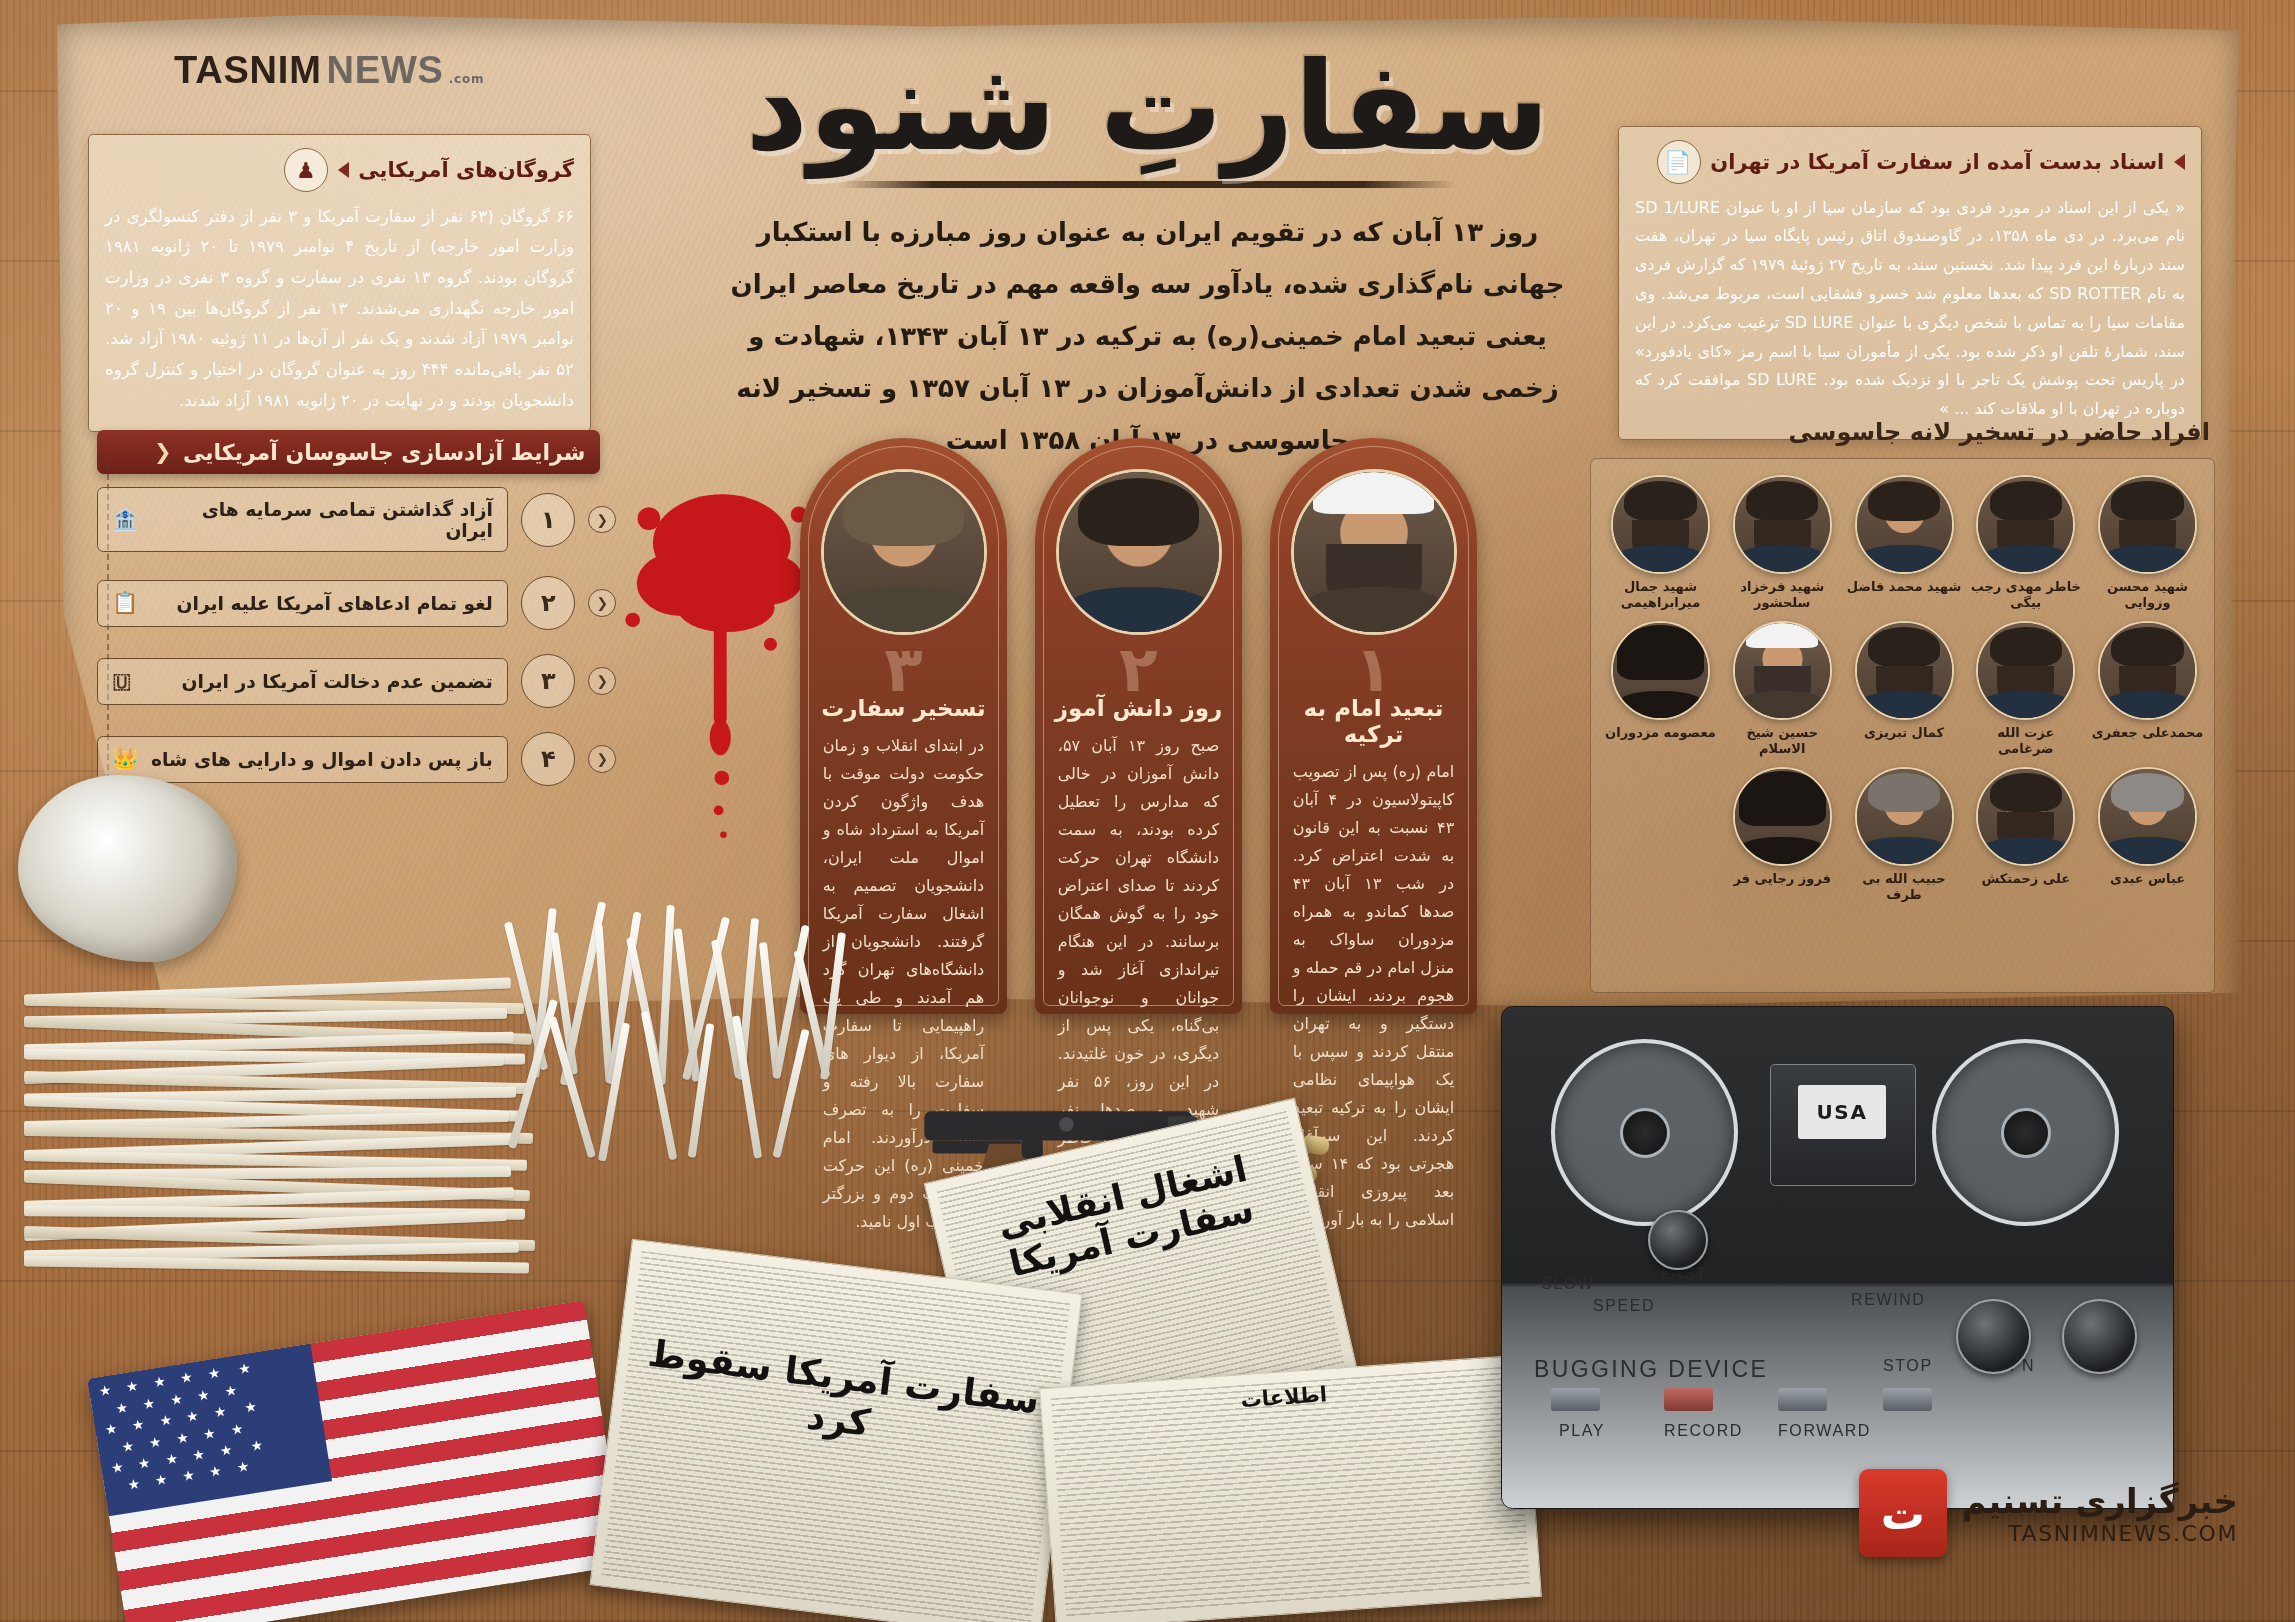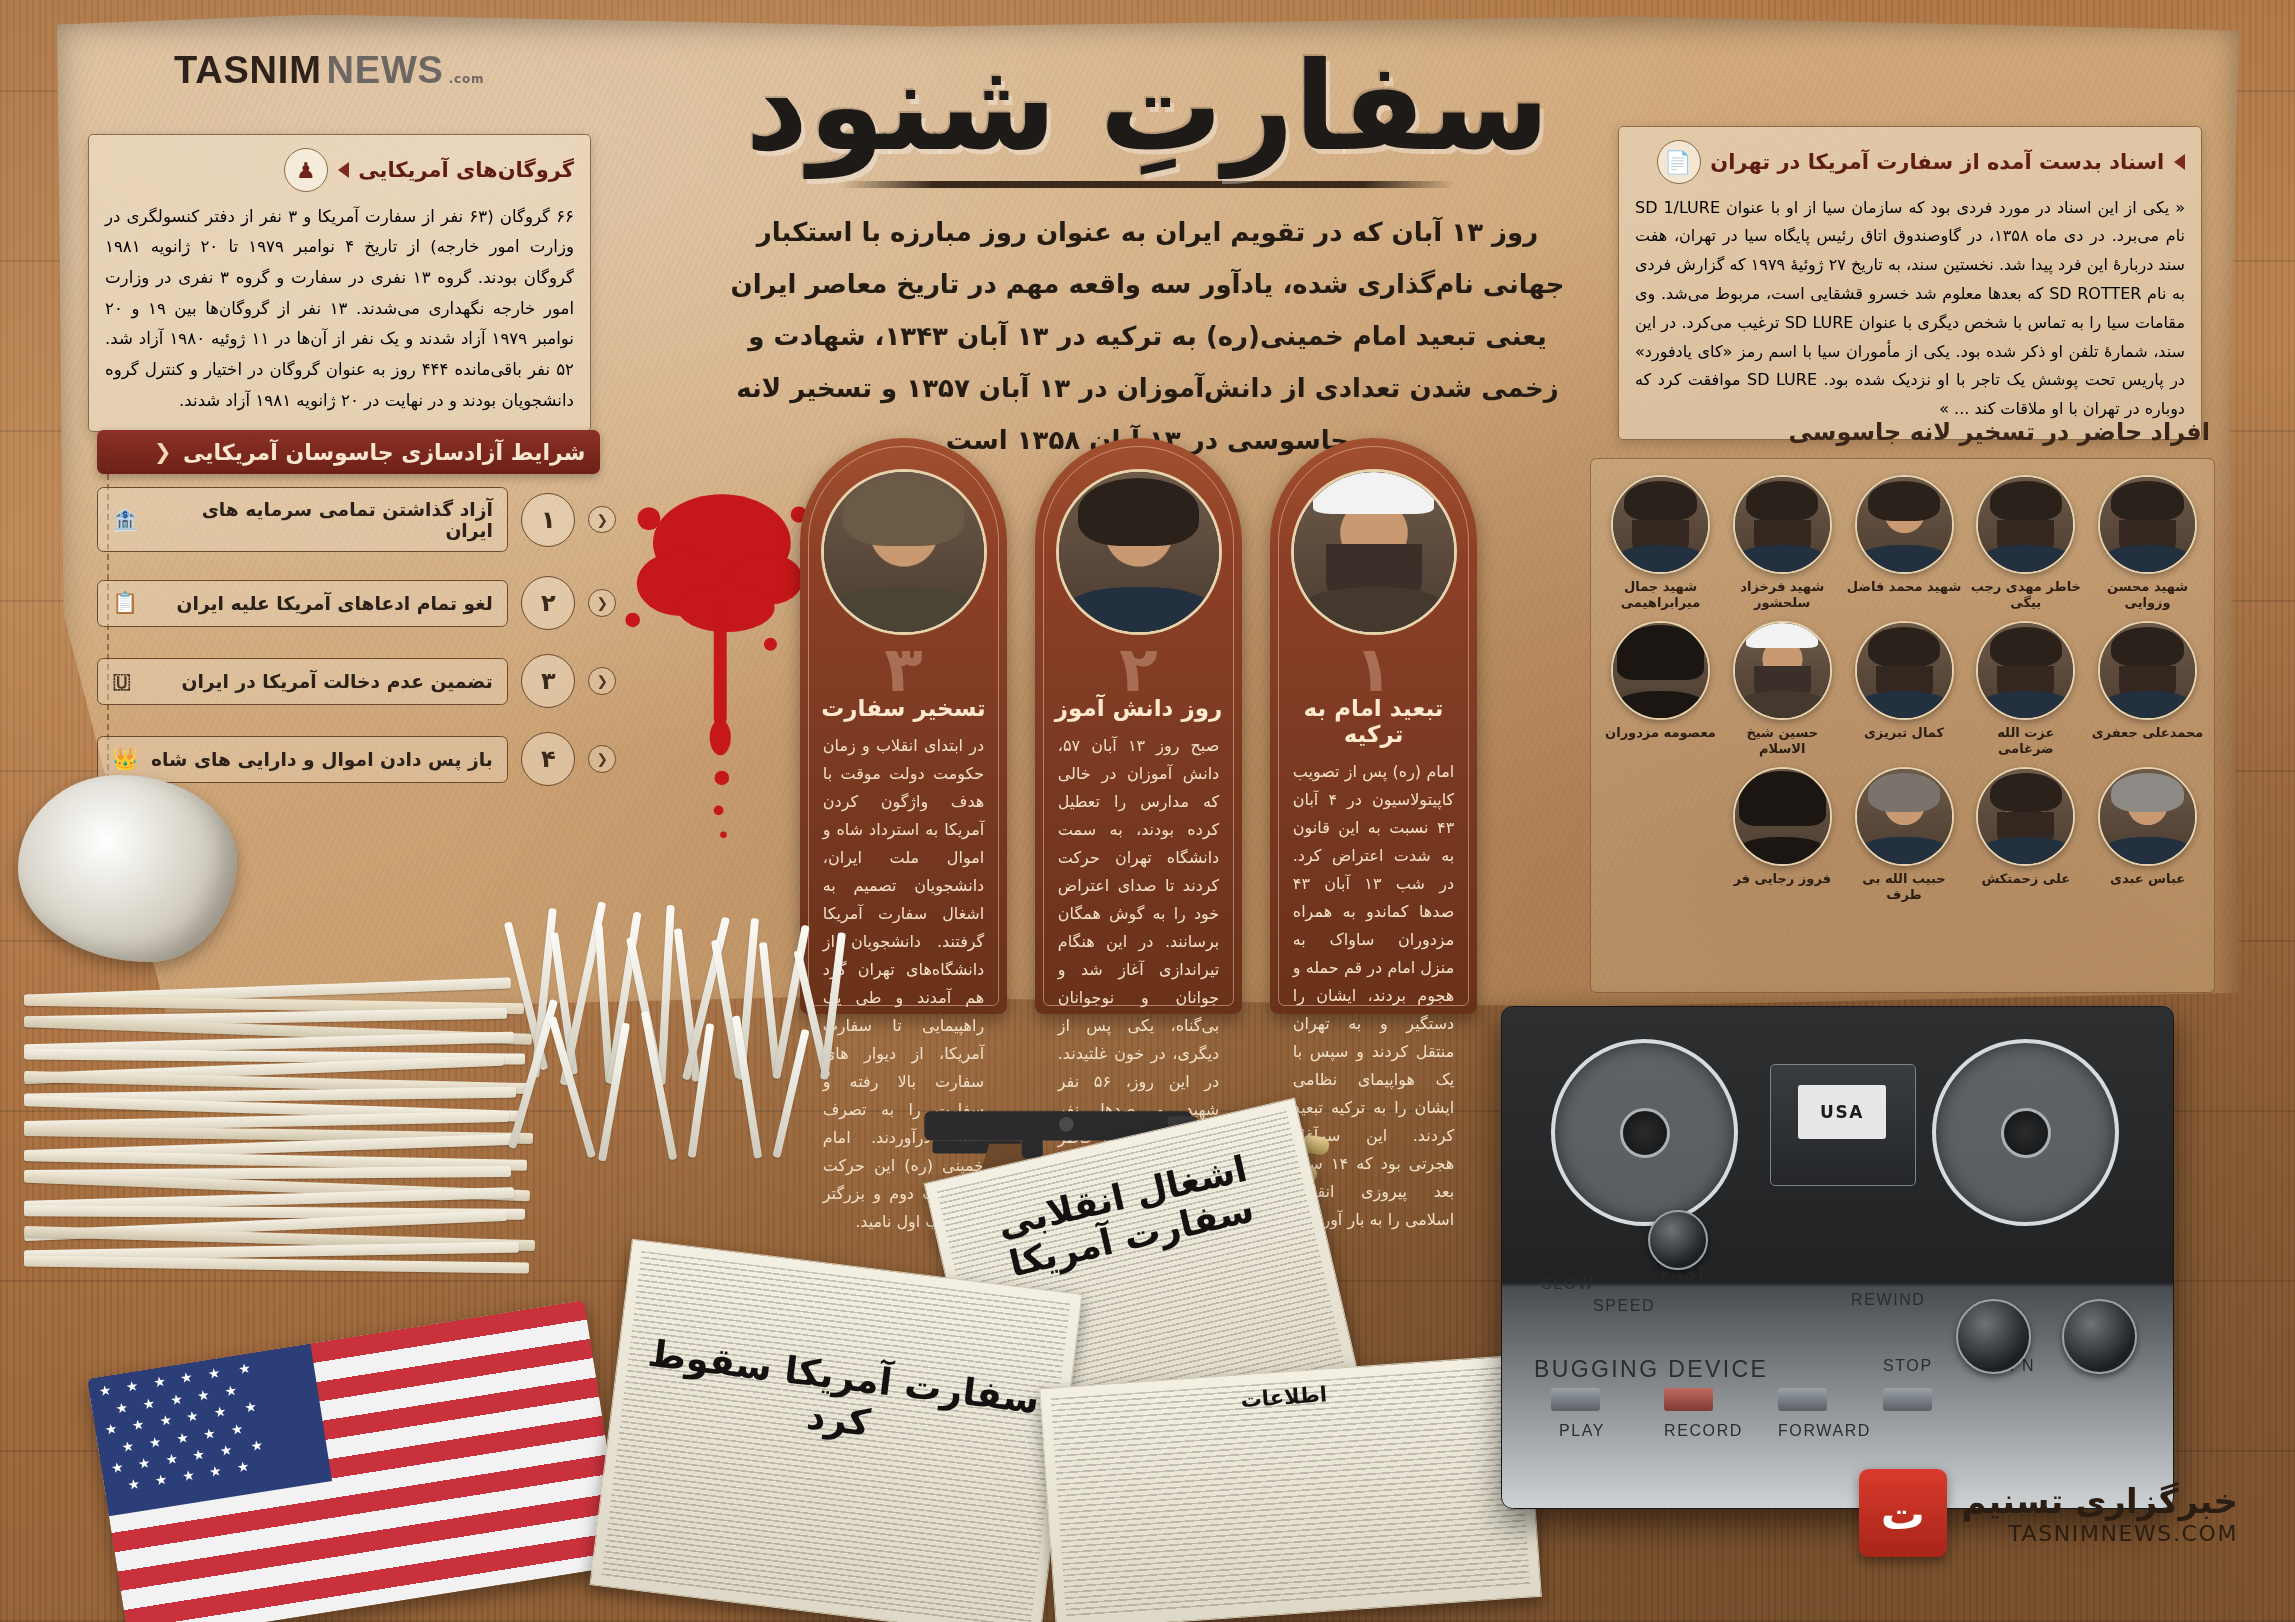--- a/index.html
+++ b/index.html
@@ -107,21 +107,21 @@
     border-right:11.4px solid #7d2a1d;
   }
   .circ-icon{
     width:44px;height:44px;border-radius:50%;
     border:1.6px solid #8d6a45;
     background:rgba(255,250,240,0.6);
     display:flex;align-items:center;justify-content:center;
     font-size:22px; color:#6f2318;
   }
   .note-body{
-    font-size:16.6px; line-height:1.85; color:#000000; text-align:justify;
+    font-size:16.6px; line-height:1.85; color:#ffffff; text-align:justify;
   }
   .note-right .note-body{ font-size:16px; line-height:1.8;}
 
   
   .cond-header{
     position:absolute; left:97px; top:430px; width:503px;
     background:linear-gradient(180deg,#8c3024,#6d2118);
     border-radius:6.5px; padding:9.7px 14.6px;
     display:flex; align-items:center; justify-content:flex-start; gap:11.4px;
     box-shadow:0 3.2px 8px rgba(0,0,0,0.25);
@@ -334,21 +334,21 @@
   .reel.r2{ left:430px; top:32px;}
   .rec-label{
     position:absolute; left:268px; top:57px; width:146px;height:122px;
     background:linear-gradient(180deg,#3a3d40,#24262a);
     border:1.6px solid #7d8389; border-radius:4.9px;
   }
   .rec-usa{
     position:absolute; left:296px; top:78px; width:88px; height:54px;
     background:#e7e7e7; border-radius:2.4px;
     display:flex;align-items:center;justify-content:center;
-    color:#1d1d1d; font-size:17px; font-weight:bold; letter-spacing:1.6px;
+    color:#1d1d1d; font-size:20px; font-weight:bold; letter-spacing:1.6px;
     direction:ltr;
   }
   .rec-text{
     position:absolute; color:#2a2c2e; font-size:16px; letter-spacing:1.6px; direction:ltr;
     font-family:"Liberation Sans",sans-serif;
   }
   .knob{
     position:absolute; border-radius:50%;
     background:radial-gradient(circle at 38% 32%, #6d7378, #1d1f21 70%);
     border:2.4px solid #9aa1a7;

